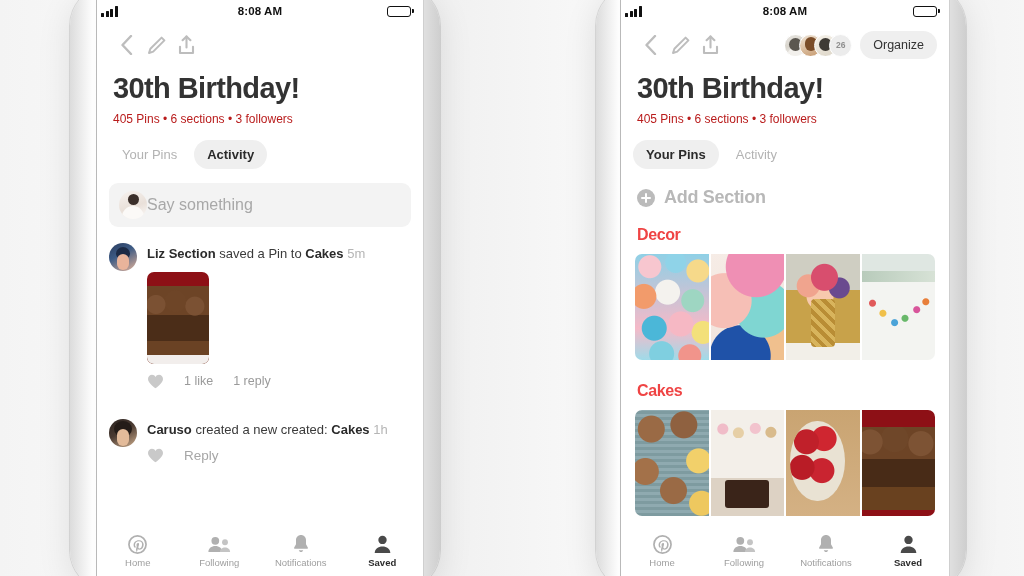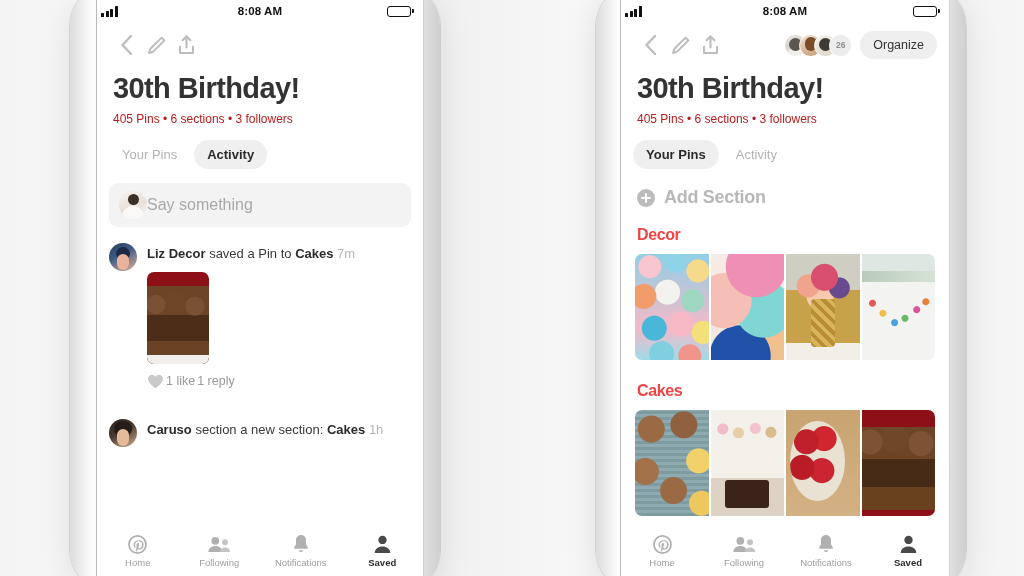--- a/index.html
+++ b/index.html
@@ -125,21 +125,21 @@
       radial-gradient(circle at 18% 22%, #7b5133 0 9px, transparent 10px),
       radial-gradient(circle at 45% 18%, #6e4527 0 10px, transparent 11px),
       radial-gradient(circle at 72% 24%, #7b5133 0 9px, transparent 10px),
       linear-gradient(180deg,#6d4426 0 34%,#4b2d18 34% 66%,#6a4224 66% 100%);
     border-radius:4px;
   }
   .pin-thumb.choco::after{
     content:""; position:absolute; left:0; bottom:0; width:100%; height:9px; background:#f2eeec;
   }
 
-  .act-actions { display:flex; align-items:center; gap:2px; margin-top:10px; }
+  .act-actions { display:flex; align-items:center; gap:20px; margin-top:10px; }
   .heart { width:17px; height:15px; flex:0 0 17px; }
   .act-actions span { font-size:12.5px; color:#9a9a9a; }
   .act-actions .reply-lbl { font-size:13.5px; color:#a6a6a6; }
 
   
   .addsection { display:flex; align-items:center; gap:9px; padding:18px 16px 0 16px; }
   .plus-circle { width:18px; height:18px; border-radius:50%; background:#bbb; position:relative; flex:0 0 18px; }
   .plus-circle::before,.plus-circle::after{content:"";position:absolute;background:#fff;border-radius:1px;}
   .plus-circle::before{left:4px;top:8px;width:10px;height:2.4px;}
   .plus-circle::after{left:7.8px;top:4px;width:2.4px;height:10px;}
@@ -292,38 +292,44 @@
         <span class="ava"></span>
         <span class="ph">Say something</span>
       </div>
 
       <div class="feed">
 
         <div class="act">
           <span class="ava ava-liz"></span>
           <div class="act-body">
             <div class="act-line">
-              <b>Liz Decor</b><span> saved a Pin to </span><b>Cakes</b> <span class="time">7m</span>
+              <b>Liz Section</b><span> saved a Pin to </span><b>Cakes</b> <span class="time">5m</span>
             </div>
             <div class="pin-thumb choco"></div>
             <div class="act-actions">
               <svg class="heart" viewBox="0 0 20 18">
                   <path d="M10 17S1 11.2 1 5.9C1 3 3.2 1 5.8 1 7.6 1 9.2 2 10 3.5 10.8 2 12.4 1 14.2 1 16.8 1 19 3 19 5.9 19 11.2 10 17 10 17z" fill="#c9c9c9"></path>
                 </svg>
               <span>1 like</span>
               <span>1 reply</span>
             </div>
           </div>
         </div>
 
         <div class="act" style="margin-top:30px;">
           <span class="ava ava-caitlin"></span>
           <div class="act-body">
             <div class="act-line">
-              <b>Caruso</b><span> section a new section: </span><b>Cakes</b> <span class="time">1h</span>
+              <b>Caruso</b><span> created a new created: </span><b>Cakes</b> <span class="time">1h</span>
+            </div>
+            <div class="act-actions">
+              <svg class="heart" viewBox="0 0 20 18">
+                  <path d="M10 17S1 11.2 1 5.9C1 3 3.2 1 5.8 1 7.6 1 9.2 2 10 3.5 10.8 2 12.4 1 14.2 1 16.8 1 19 3 19 5.9 19 11.2 10 17 10 17z" fill="#c9c9c9"></path>
+                </svg>
+              <span class="reply-lbl">Reply</span>
             </div>
           </div>
         </div>
 
       </div>
 
       <div class="bottomnav">
         <div class="nav-item">
           <span class="nav-ico">
             <svg width="19" height="19" viewBox="0 0 20 20">

